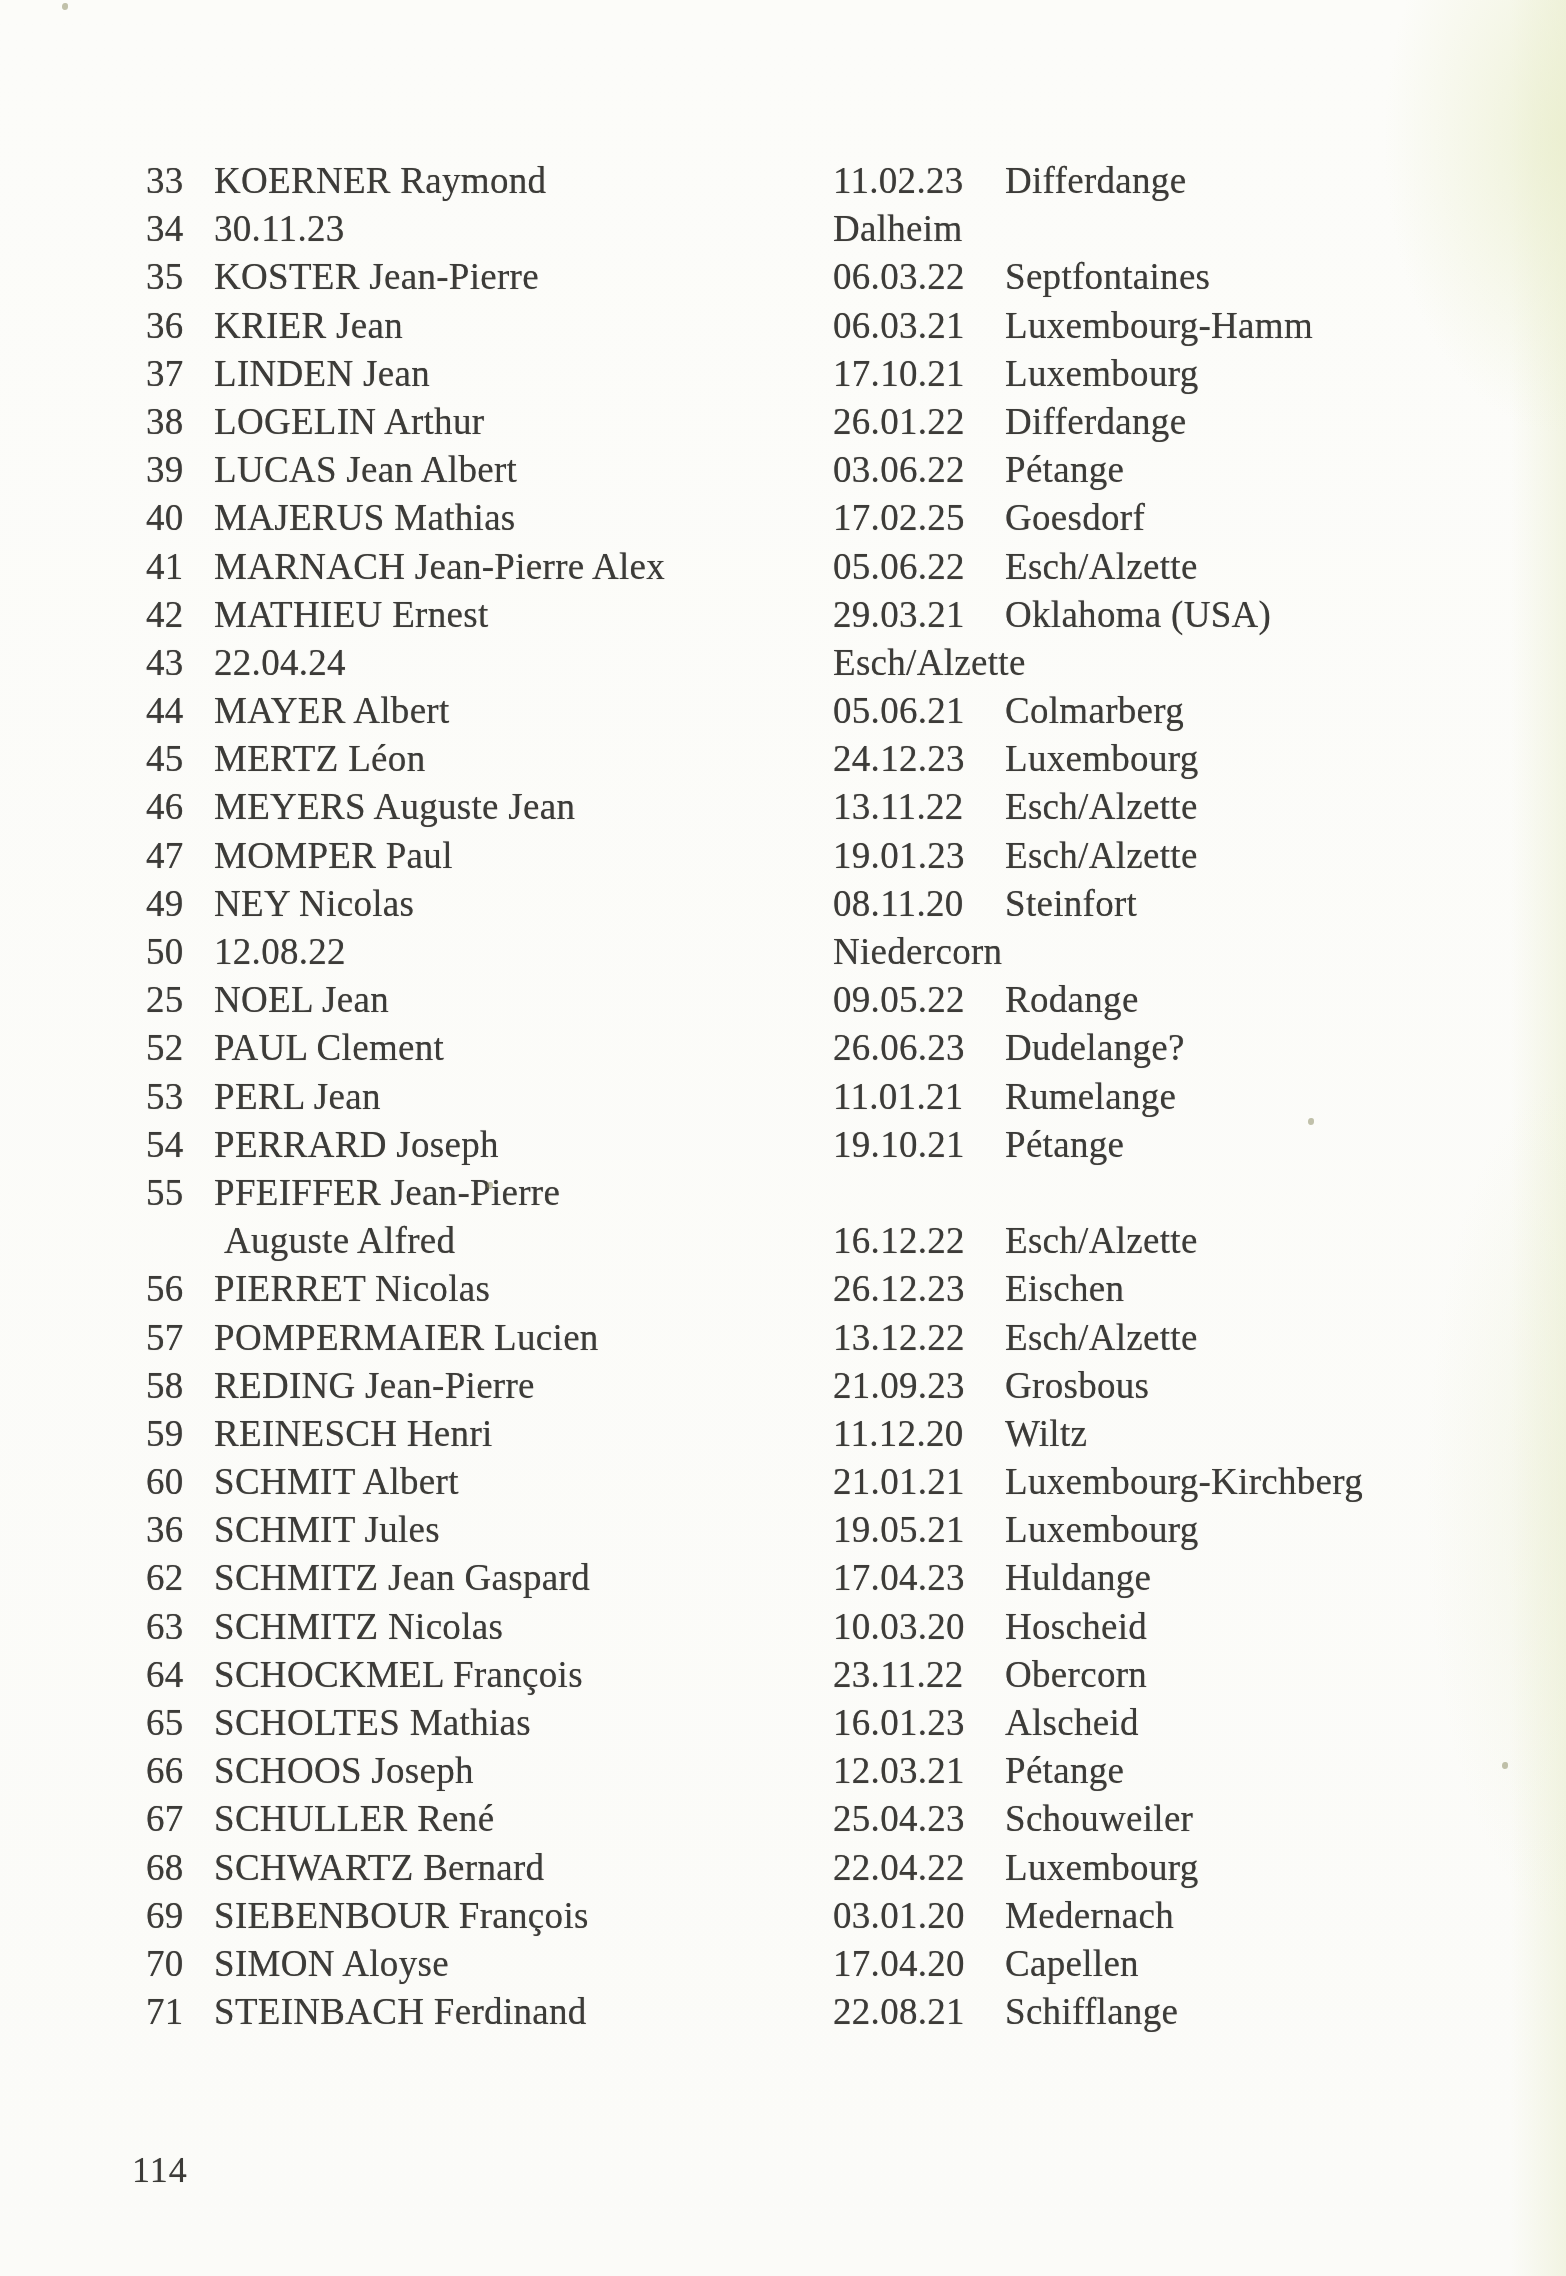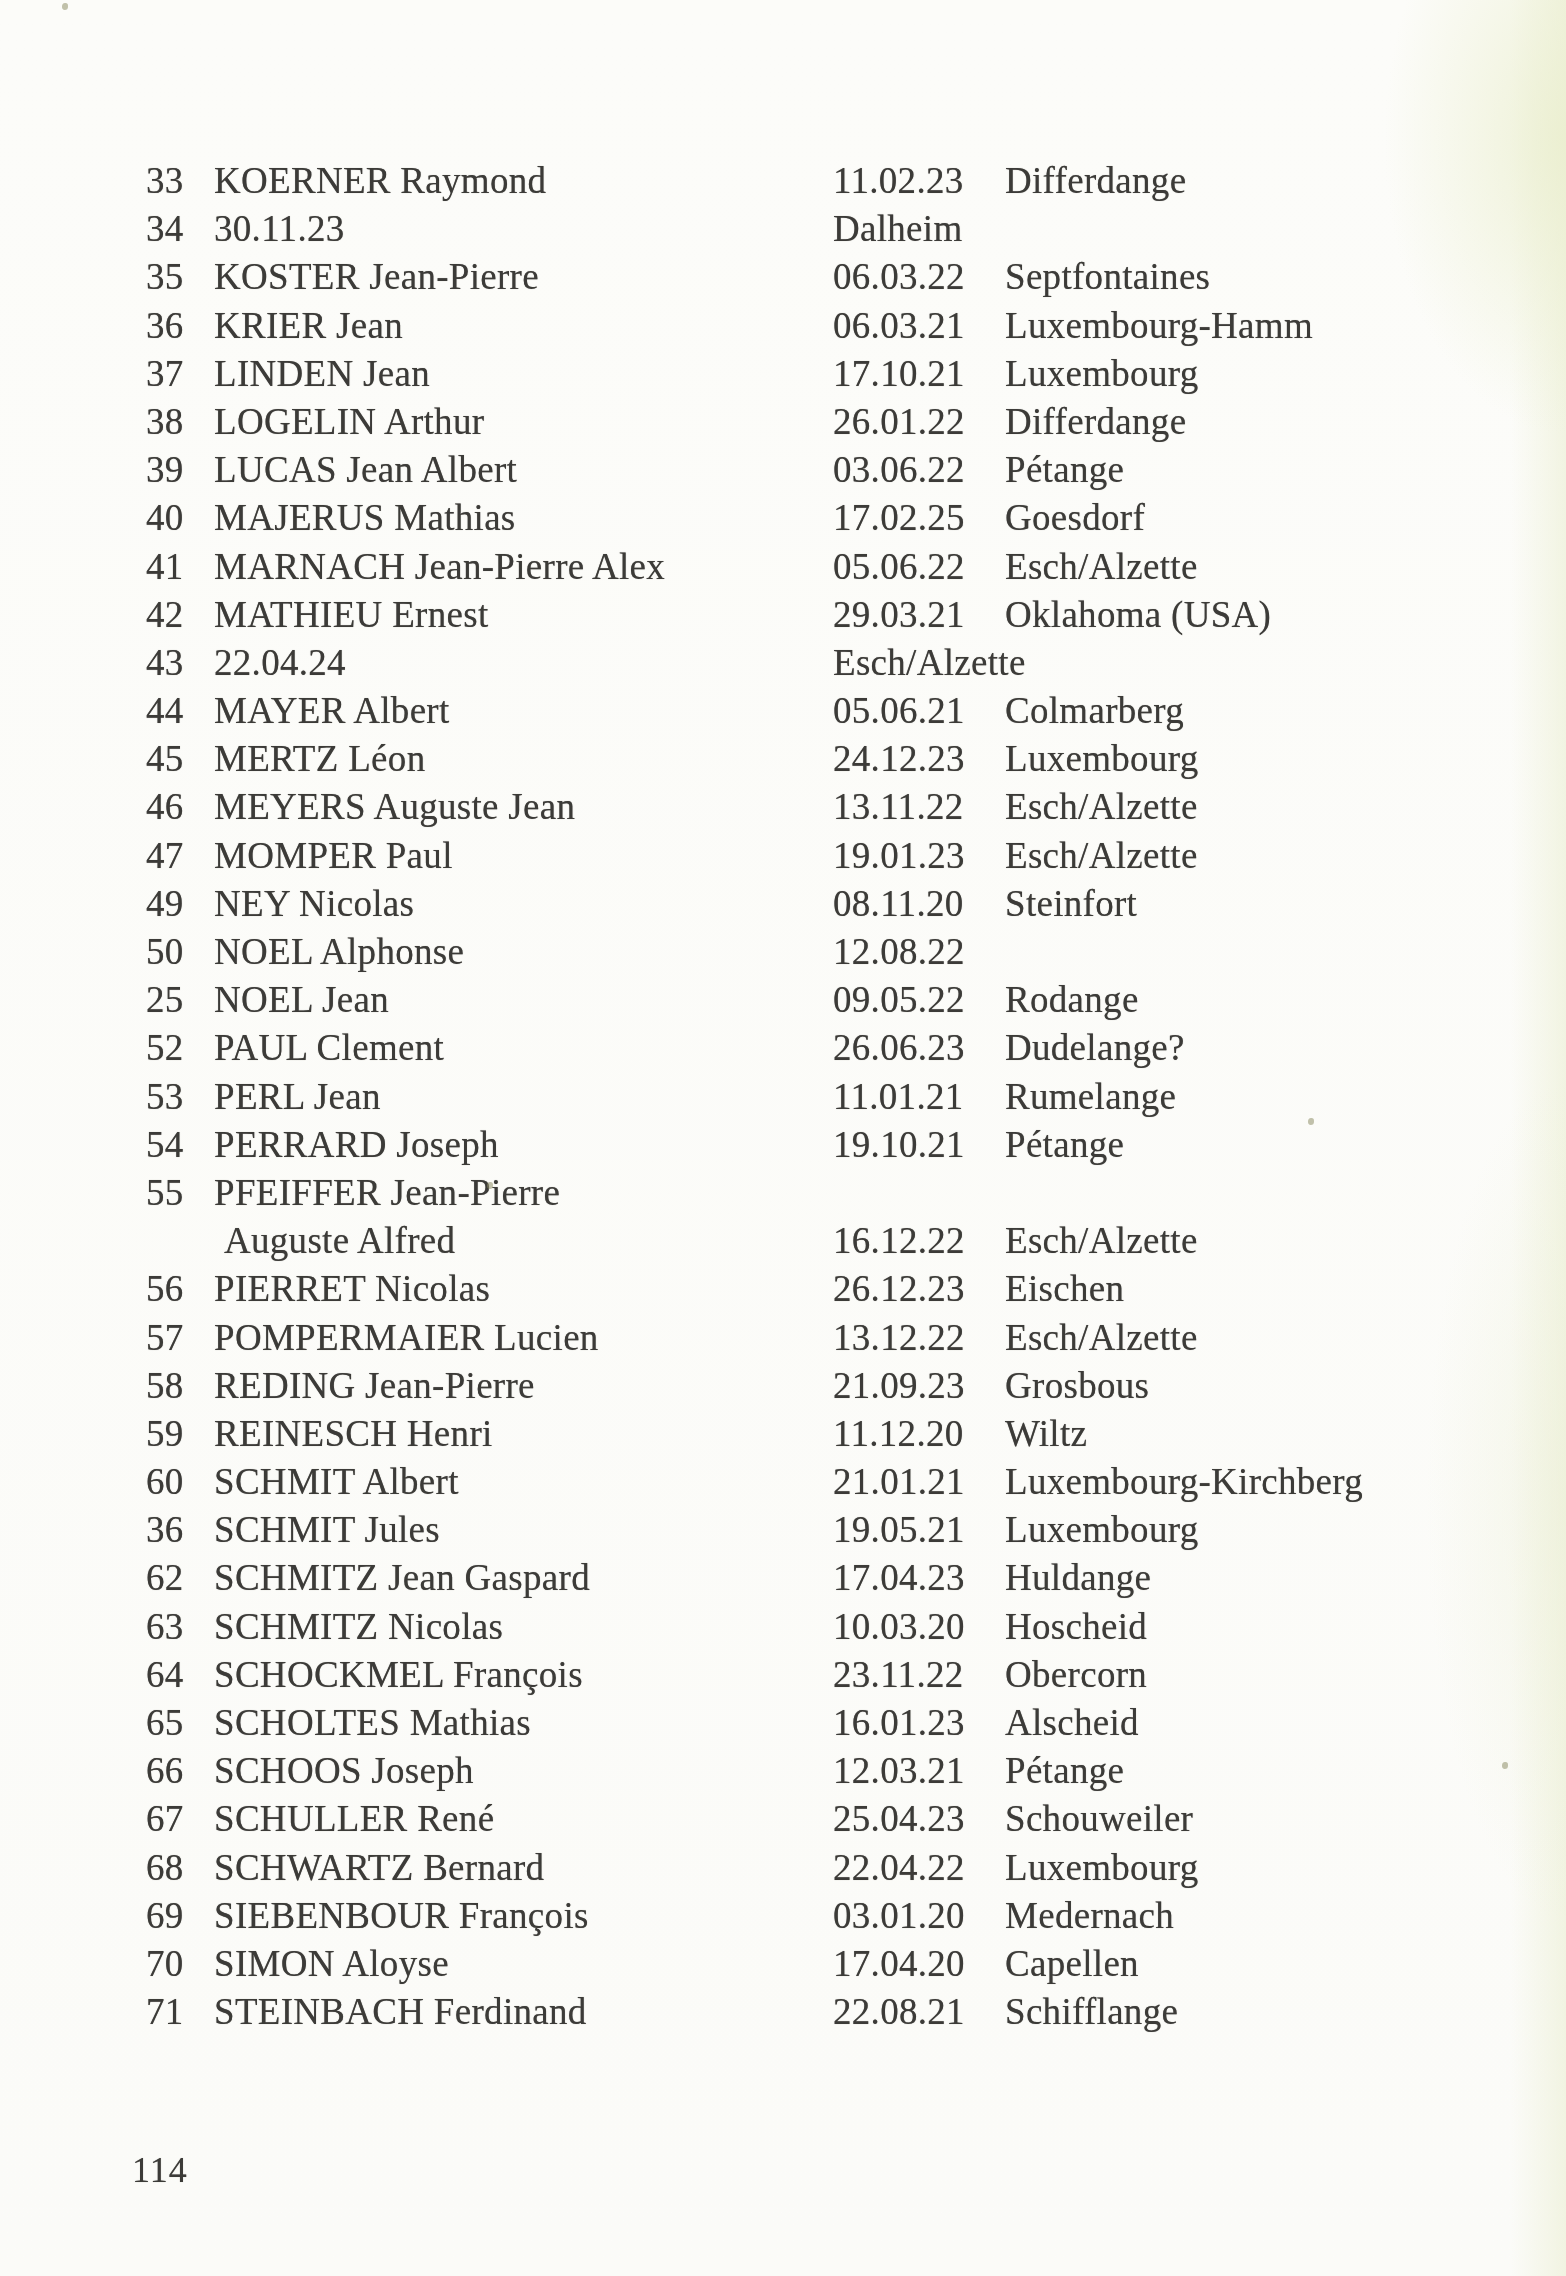--- a/index.html
+++ b/index.html
@@ -173,22 +173,22 @@
 
   <div class="row">
     <span class="num">49</span>
     <span class="name">NEY Nicolas</span>
     <span class="date">08.11.20</span>
     <span class="place">Steinfort</span>
   </div>
 
   <div class="row">
     <span class="num">50</span>
-    <span class="name">NOEL Alphonse</span>
     <span class="date">12.08.22</span>
+    <span class="place">Niedercorn</span>
   </div>
 
   <div class="row">
     <span class="num">25</span>
     <span class="name">NOEL Jean</span>
     <span class="date">09.05.22</span>
     <span class="place">Rodange</span>
   </div>
 
   <div class="row">

